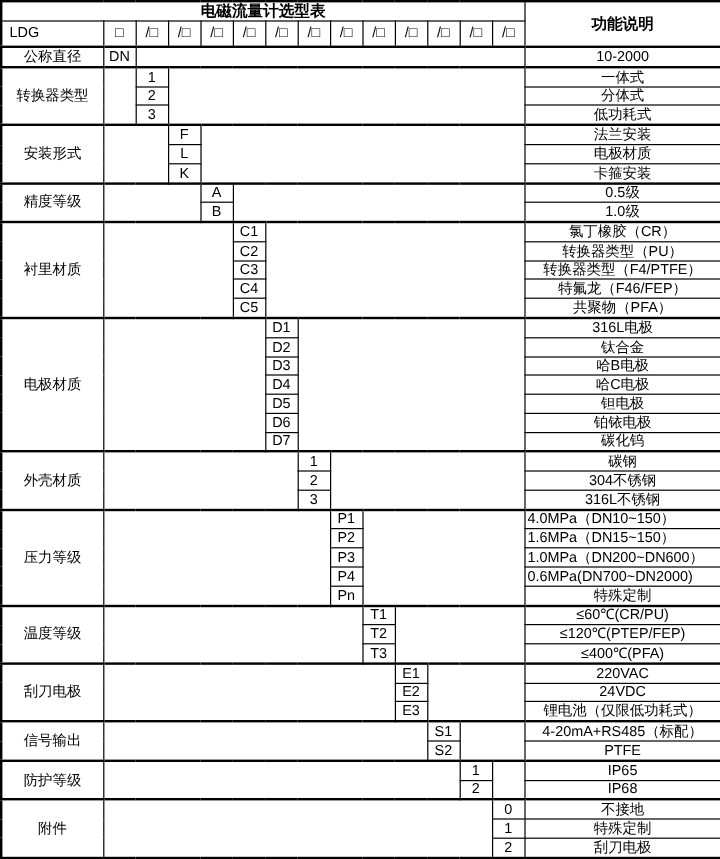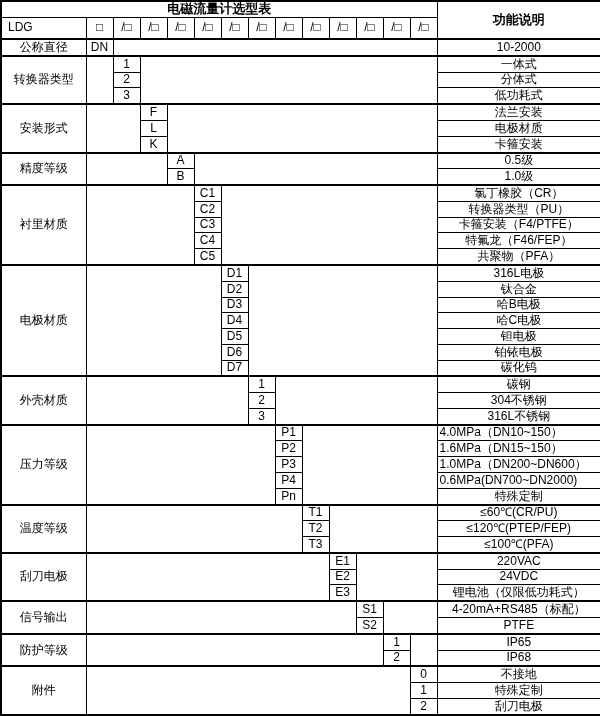--- a/index.html
+++ b/index.html
@@ -129,21 +129,21 @@
           <td>C1</td>
           <td rowspan="5" colspan="8"></td>
           <td>氯丁橡胶（CR）</td>
         </tr>
         <tr>
           <td>C2</td>
           <td>转换器类型（PU）</td>
         </tr>
         <tr>
           <td>C3</td>
-          <td>卡箍安装（F4/PTFE）</td>
+          <td>转换器类型（F4/PTFE）</td>
         </tr>
         <tr>
           <td>C4</td>
           <td>特氟龙（F46/FEP）</td>
         </tr>
         <tr>
           <td>C5</td>
           <td>共聚物（PFA）</td>
         </tr>
         <tr class="sec-top">
@@ -221,21 +221,21 @@
           <td>T1</td>
           <td rowspan="3" colspan="4"></td>
           <td>≤60℃(CR/PU)</td>
         </tr>
         <tr>
           <td>T2</td>
           <td>≤120℃(PTEP/FEP)</td>
         </tr>
         <tr>
           <td>T3</td>
-          <td>≤100℃(PFA)</td>
+          <td>≤400℃(PFA)</td>
         </tr>
         <tr class="sec-top">
           <td rowspan="3" class="label">刮刀电极</td>
           <td rowspan="3" colspan="9"></td>
           <td>E1</td>
           <td rowspan="3" colspan="3"></td>
           <td>220VAC</td>
         </tr>
         <tr>
           <td>E2</td>

